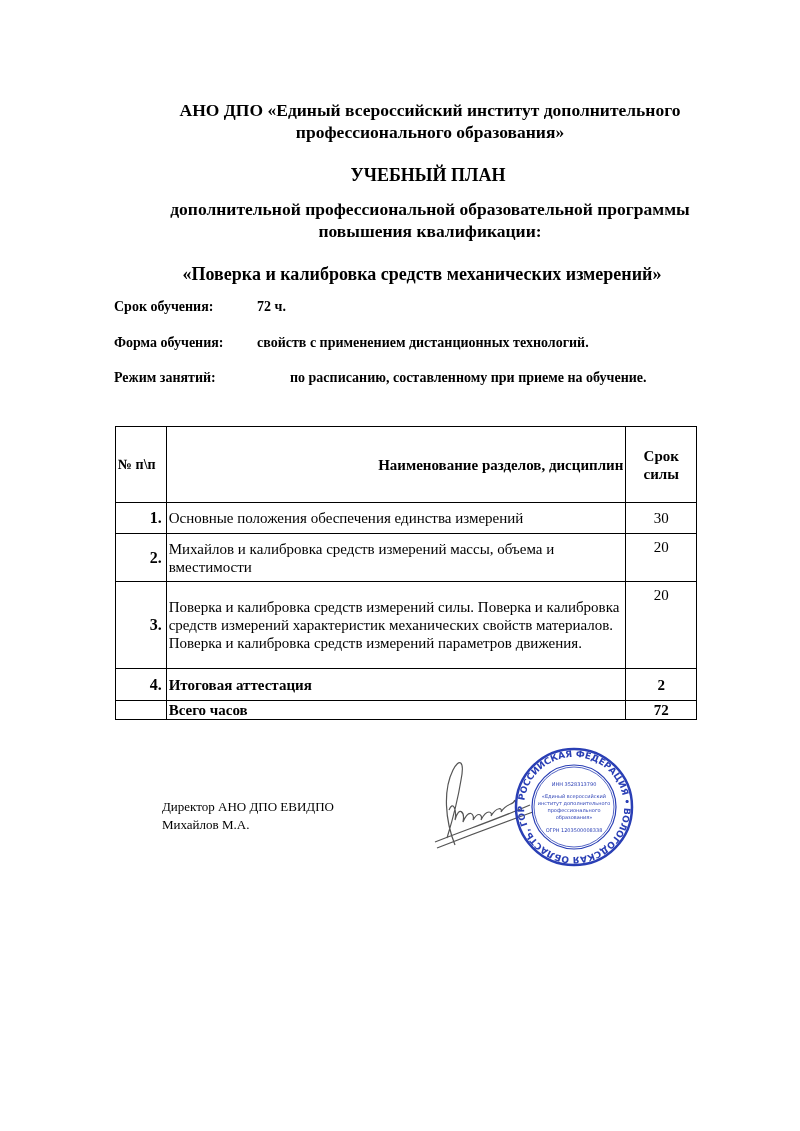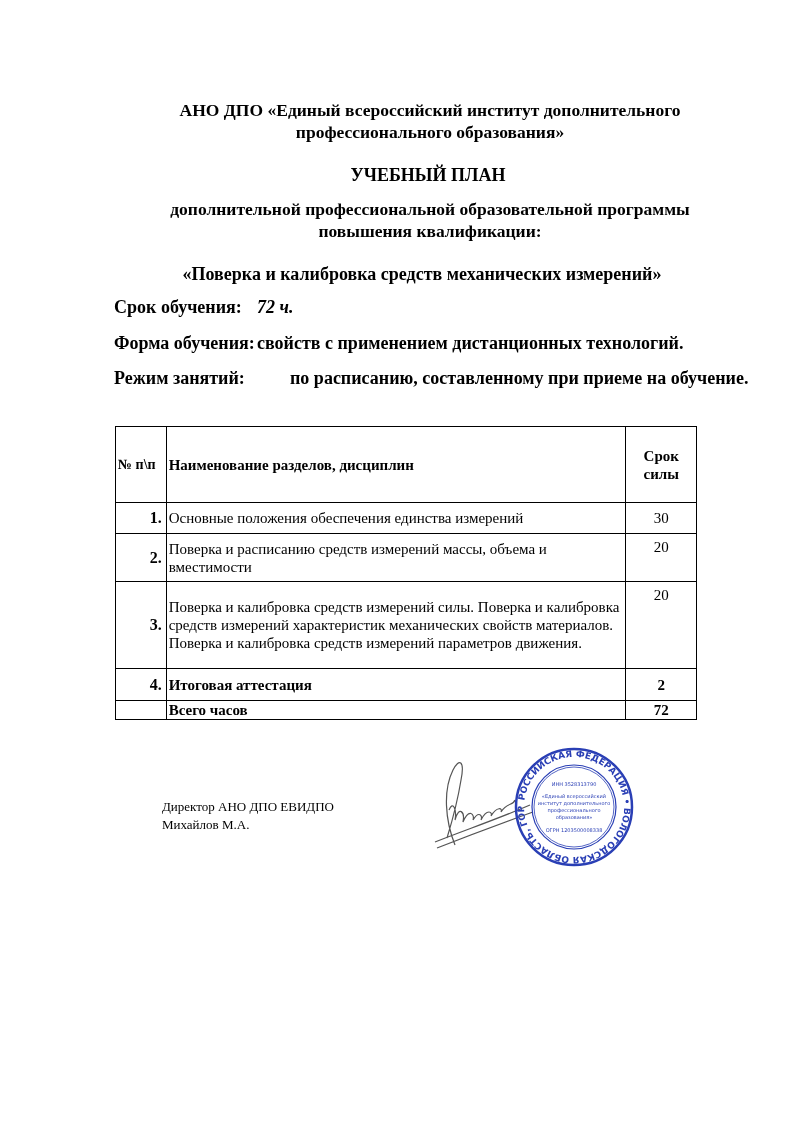--- a/index.html
+++ b/index.html
@@ -9,45 +9,45 @@
     }
     .center-title {
       position: absolute; left: 0; width: 800px; text-align: center;
       font-weight: bold; font-size: 17.5px; line-height: 22px;
     }
     #org-title { top: 99px; left: 30px; width: 800px; }
     #plan-title { top: 164px; left: 28px; font-size: 18px; }
     #program-subtitle { top: 198px; left: 30px; }
     #course-title { top: 263px; left: 22px; font-size: 18px; }
 
-    .info-row { position: absolute; left: 114px; font-weight: bold; font-size: 18px; line-height: 18px; }
+    .info-row { position: absolute; left: 114px; font-weight: bold; font-size: 14px; line-height: 18px; }
     .info-row .lbl { display: inline-block; }
     .info-row .val { position: absolute; white-space: nowrap; }
     #info-duration { top: 298px; }
-    #info-duration .val { left: 143px; font-style: italic; }
+    #info-duration .val { left: 143px; }
     #info-form { top: 334px; }
     #info-form .val { left: 143px; }
     #info-mode { top: 369px; }
     #info-mode .val { left: 143px; margin-left: 33px; }
 
     table.plan {
       position: absolute; left: 115px; top: 426px;
       border-collapse: collapse; width: 582px;
       font-size: 15px; line-height: 18px;
     }
     table.plan td, table.plan th {
       border: 1.5px solid #000; padding: 0 2px; vertical-align: middle;
     }
     table.plan th { font-weight: bold; }
     .col-num { width: 44px; text-align: right; font-weight: bold; padding-right: 4px !important; font-size: 16px; }
     .col-name { width: 460px; text-align: left; }
     .col-hours { width: 66px; text-align: center; vertical-align: top !important; padding-top: 4px !important; }
     tr.head { height: 76px; }
     tr.head th.col-num { text-align: left; padding-left: 2px !important; font-size: 14px; }
-    tr.head th.col-name { text-align: left; }
+    tr.head th.col-name { text-align: right; }
     tr.head th.col-hours { vertical-align: middle !important; padding-top: 0 !important; }
     tr.r1 { height: 31px; }
     tr.r2 { height: 48px; }
     tr.r3 { height: 87px; }
     tr.r4 { height: 32px; }
     tr.r5 { height: 18px; }
     tr.bold td.col-name, tr.bold td.col-hours { font-weight: bold; }
     tr.bold td.col-hours { vertical-align: middle !important; padding-top: 0 !important; }
     tr.r1 td.col-hours { vertical-align: middle !important; padding-top: 0 !important; }
 
@@ -95,21 +95,21 @@
       <div>силы</div>
     </th>
   </tr>
   <tr class="r1">
     <td class="col-num">1.</td>
     <td class="col-name">Основные положения обеспечения единства измерений</td>
     <td class="col-hours">30</td>
   </tr>
   <tr class="r2">
     <td class="col-num">2.</td>
-    <td class="col-name">Поверка и расписанию средств измерений массы, объема и вместимости</td>
+    <td class="col-name">Михайлов и калибровка средств измерений массы, объема и вместимости</td>
     <td class="col-hours">20</td>
   </tr>
   <tr class="r3">
     <td class="col-num">3.</td>
     <td class="col-name">Поверка и калибровка средств измерений силы. Поверка и калибровка средств измерений характеристик механических свойств материалов. Поверка и калибровка средств измерений параметров движения.</td>
     <td class="col-hours">20</td>
   </tr>
   <tr class="r4 bold">
     <td class="col-num">4.</td>
     <td class="col-name">Итоговая аттестация</td>

